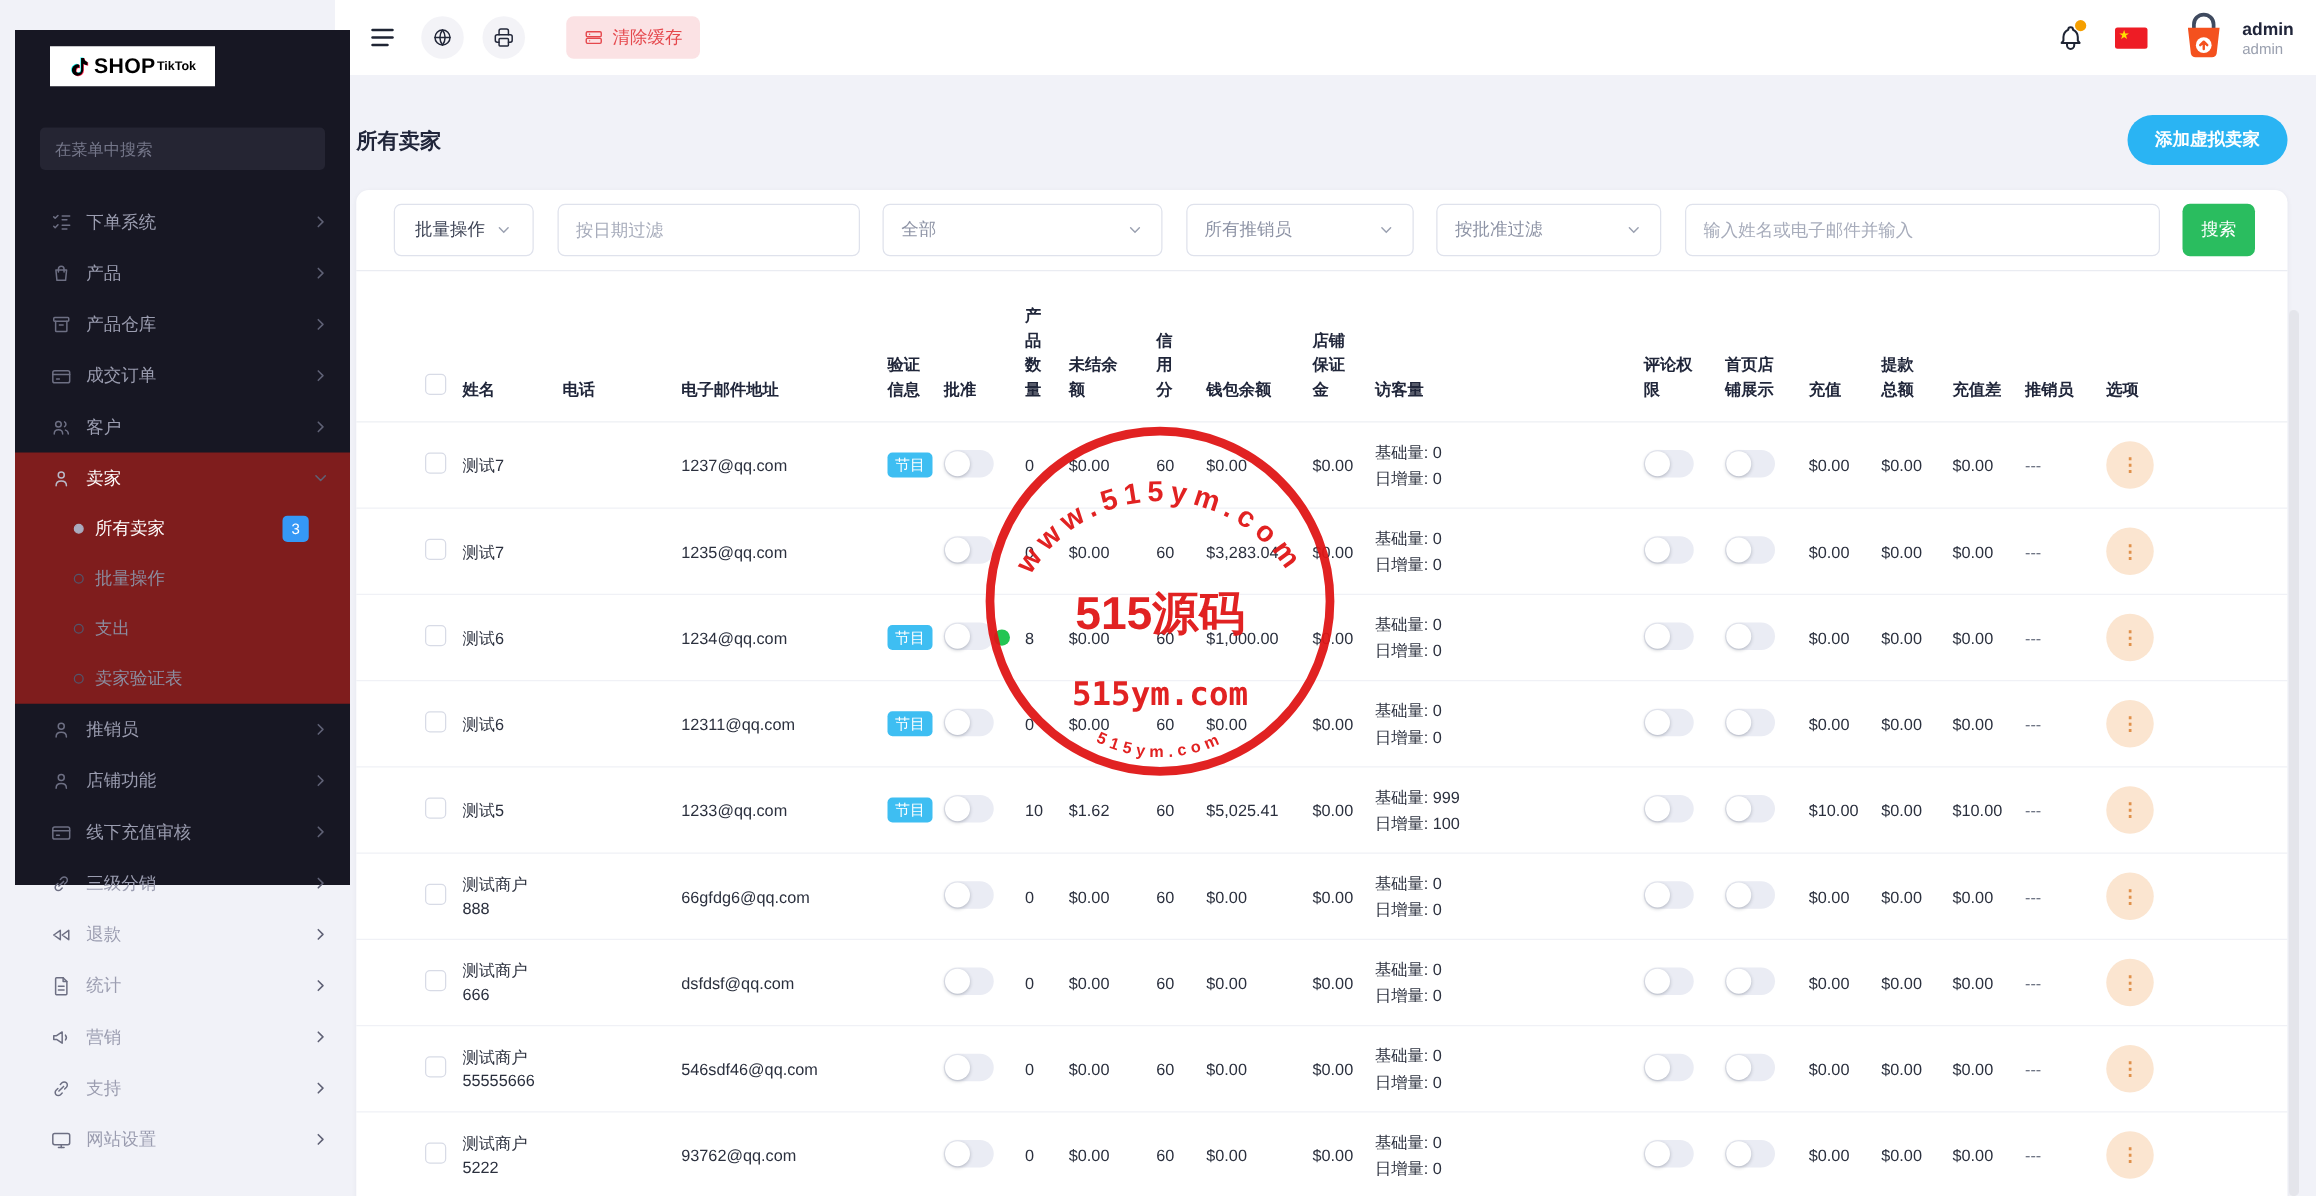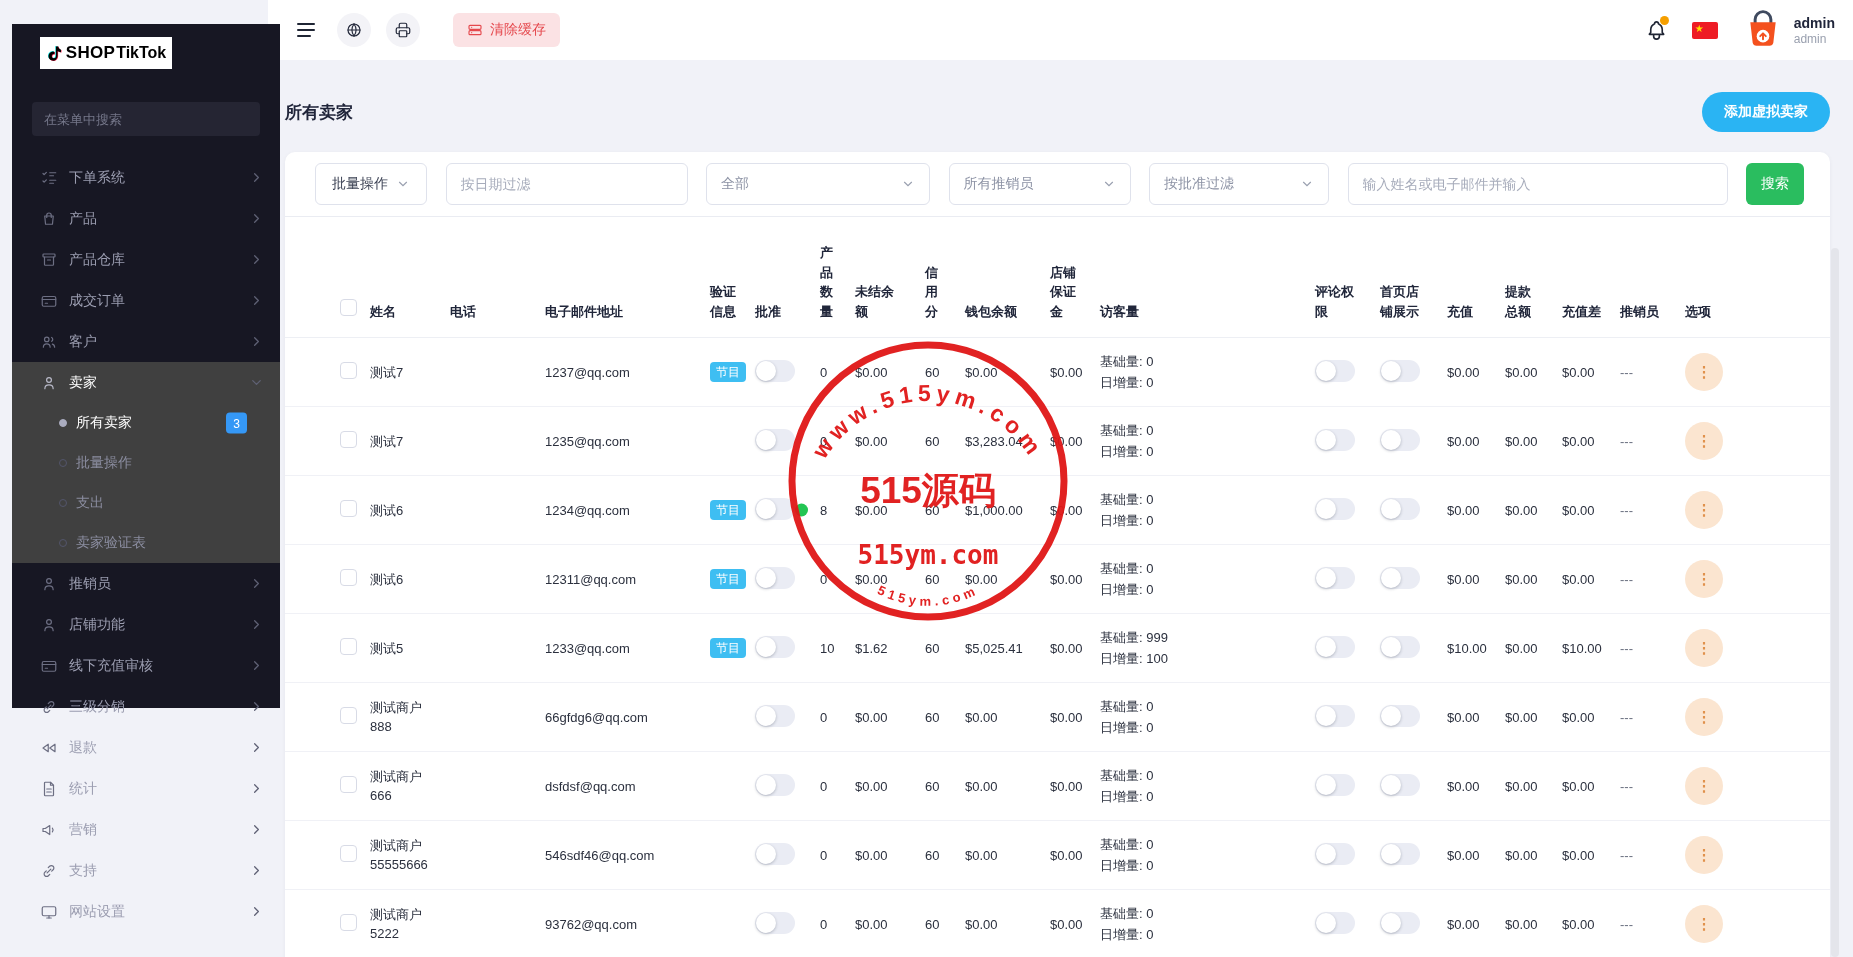--- a/index.html
+++ b/index.html
@@ -5,34 +5,34 @@
   * { margin:0; padding:0; box-sizing:border-box; }
   html,body { width:1853px; height:957px; overflow:hidden;
     font-family:"Liberation Sans","DejaVu Sans",sans-serif;
     background:#f1f2f8; color:#2a3040; }
 
   
   .sidebar { position:fixed; left:12px; top:0; width:268px; height:684px; background:#171723; z-index:30;margin-top:24px; }
   .logo { margin:13px 0 0 28px; width:132px; height:32px; background:#fff;
     display:flex; align-items:center; justify-content:center; gap:1px; }
   .logo-shop { font-weight:bold; font-size:17px; color:#000; letter-spacing:.3px; }
-  .logo-tiktok { font-weight:bold; font-size:16px; color:#000; }
+  .logo-tiktok { font-weight:bold; font-size:10px; color:#000; }
   .side-search { margin:33px 20px 0 20px; }
   .side-search input { width:228px; height:34px; background:#252533; border:none; border-radius:4px;
     color:#c6c8d6; padding:0 12px; font-size:13px; outline:none; }
   .side-search input::placeholder { color:#75778a; }
   .menu { margin-top:21px; }
   .m-item { height:41px; display:flex; align-items:center; padding:0 16px 0 28px;
     color:#9b9db0; font-size:14px; cursor:pointer; }
   .m-ico { width:18px; height:18px; margin-right:11px; color:#6d6f83; display:inline-flex; flex:none; }
   .m-ico svg { width:18px; height:18px; }
   .m-label { flex:1; }
   .m-chev { width:15px; height:15px; color:#5f6175; display:inline-flex; }
   .m-chev svg { width:15px; height:15px; }
-  .m-group.open { background:#404040; }
+  .m-group.open { background:#7f1d1d; }
   .m-group.open > .m-item { color:#fff; }
   .m-group.open > .m-item .m-ico { color:#b9bac9; }
   .s-item { height:40px; display:flex; align-items:center; padding-left:47px;
     font-size:14px; color:#8b8da0; position:relative; cursor:pointer; }
   .s-dot { width:8px; height:8px; border-radius:50%; border:1.5px solid #53556b; margin-right:9px; flex:none; }
   .s-item.active { color:#fff; }
   .s-item.active .s-dot { background:#aaacbf; border-color:#aaacbf; }
   .s-badge { position:absolute; right:33px; top:50%; transform:translateY(-50%);
     background:#3598f6; color:#fff; font-size:12px; min-width:21px; height:21px; border-radius:4px;
     display:flex; align-items:center; justify-content:center; padding:0 5px; }

